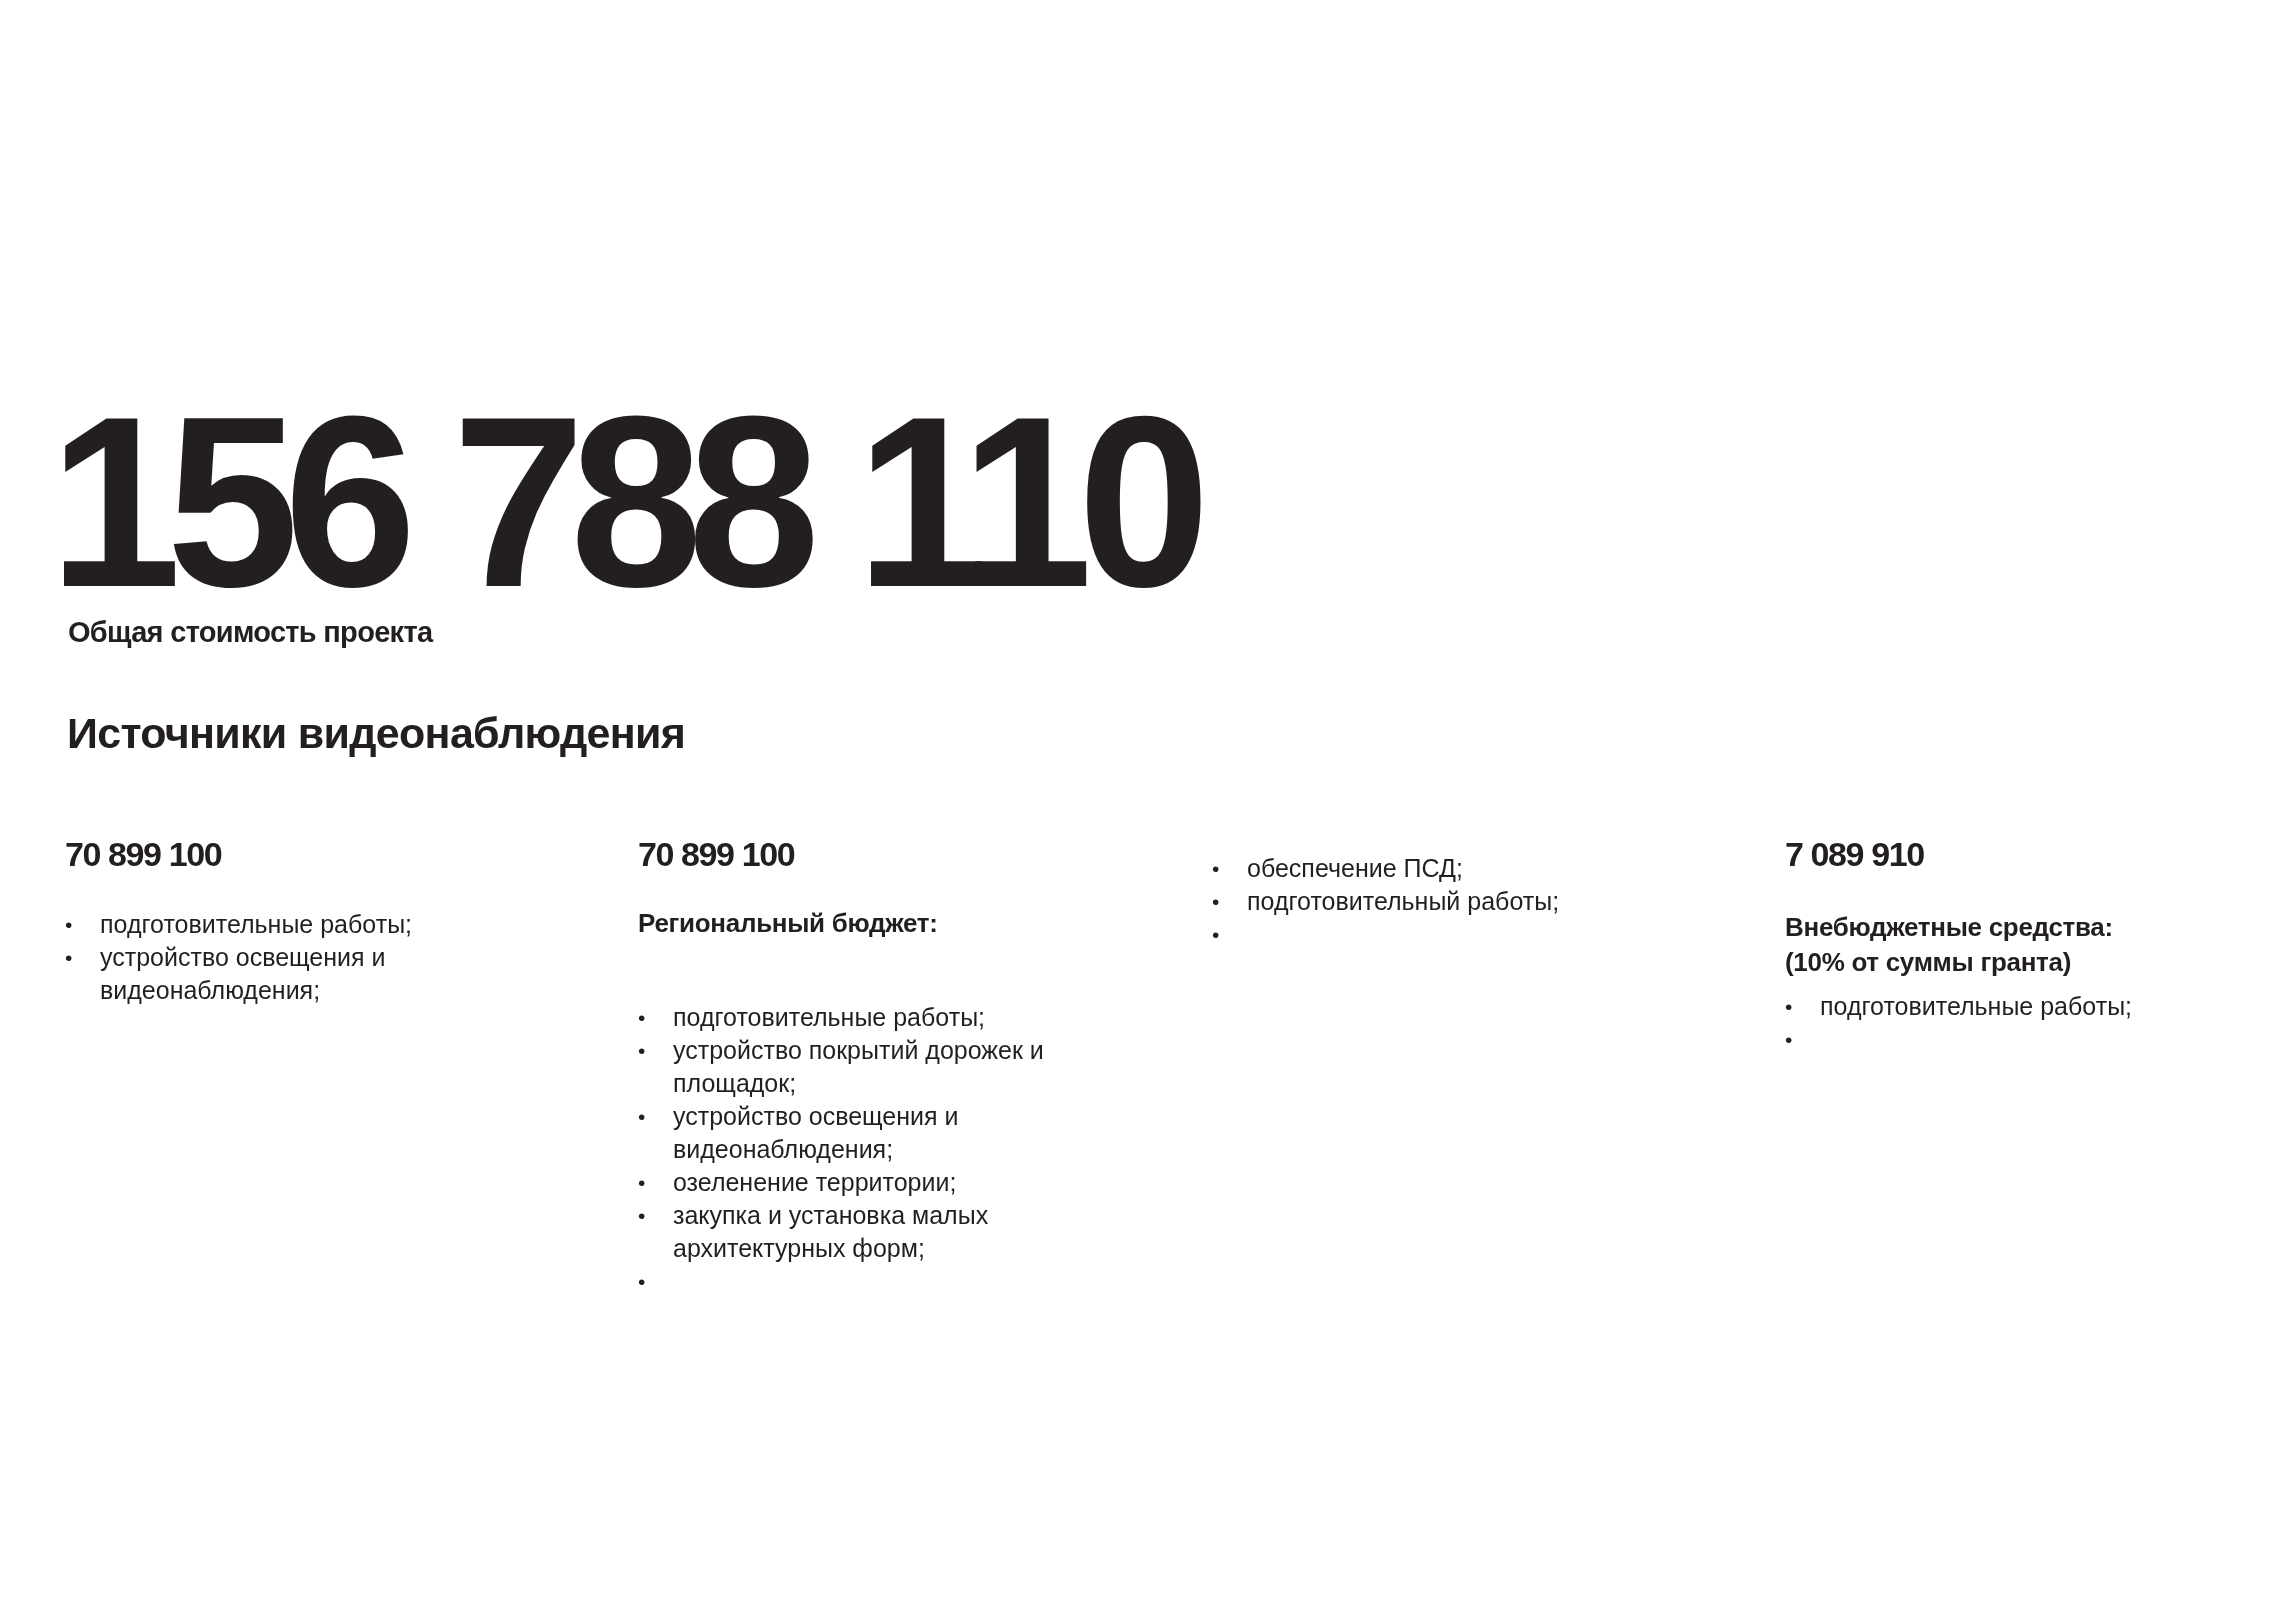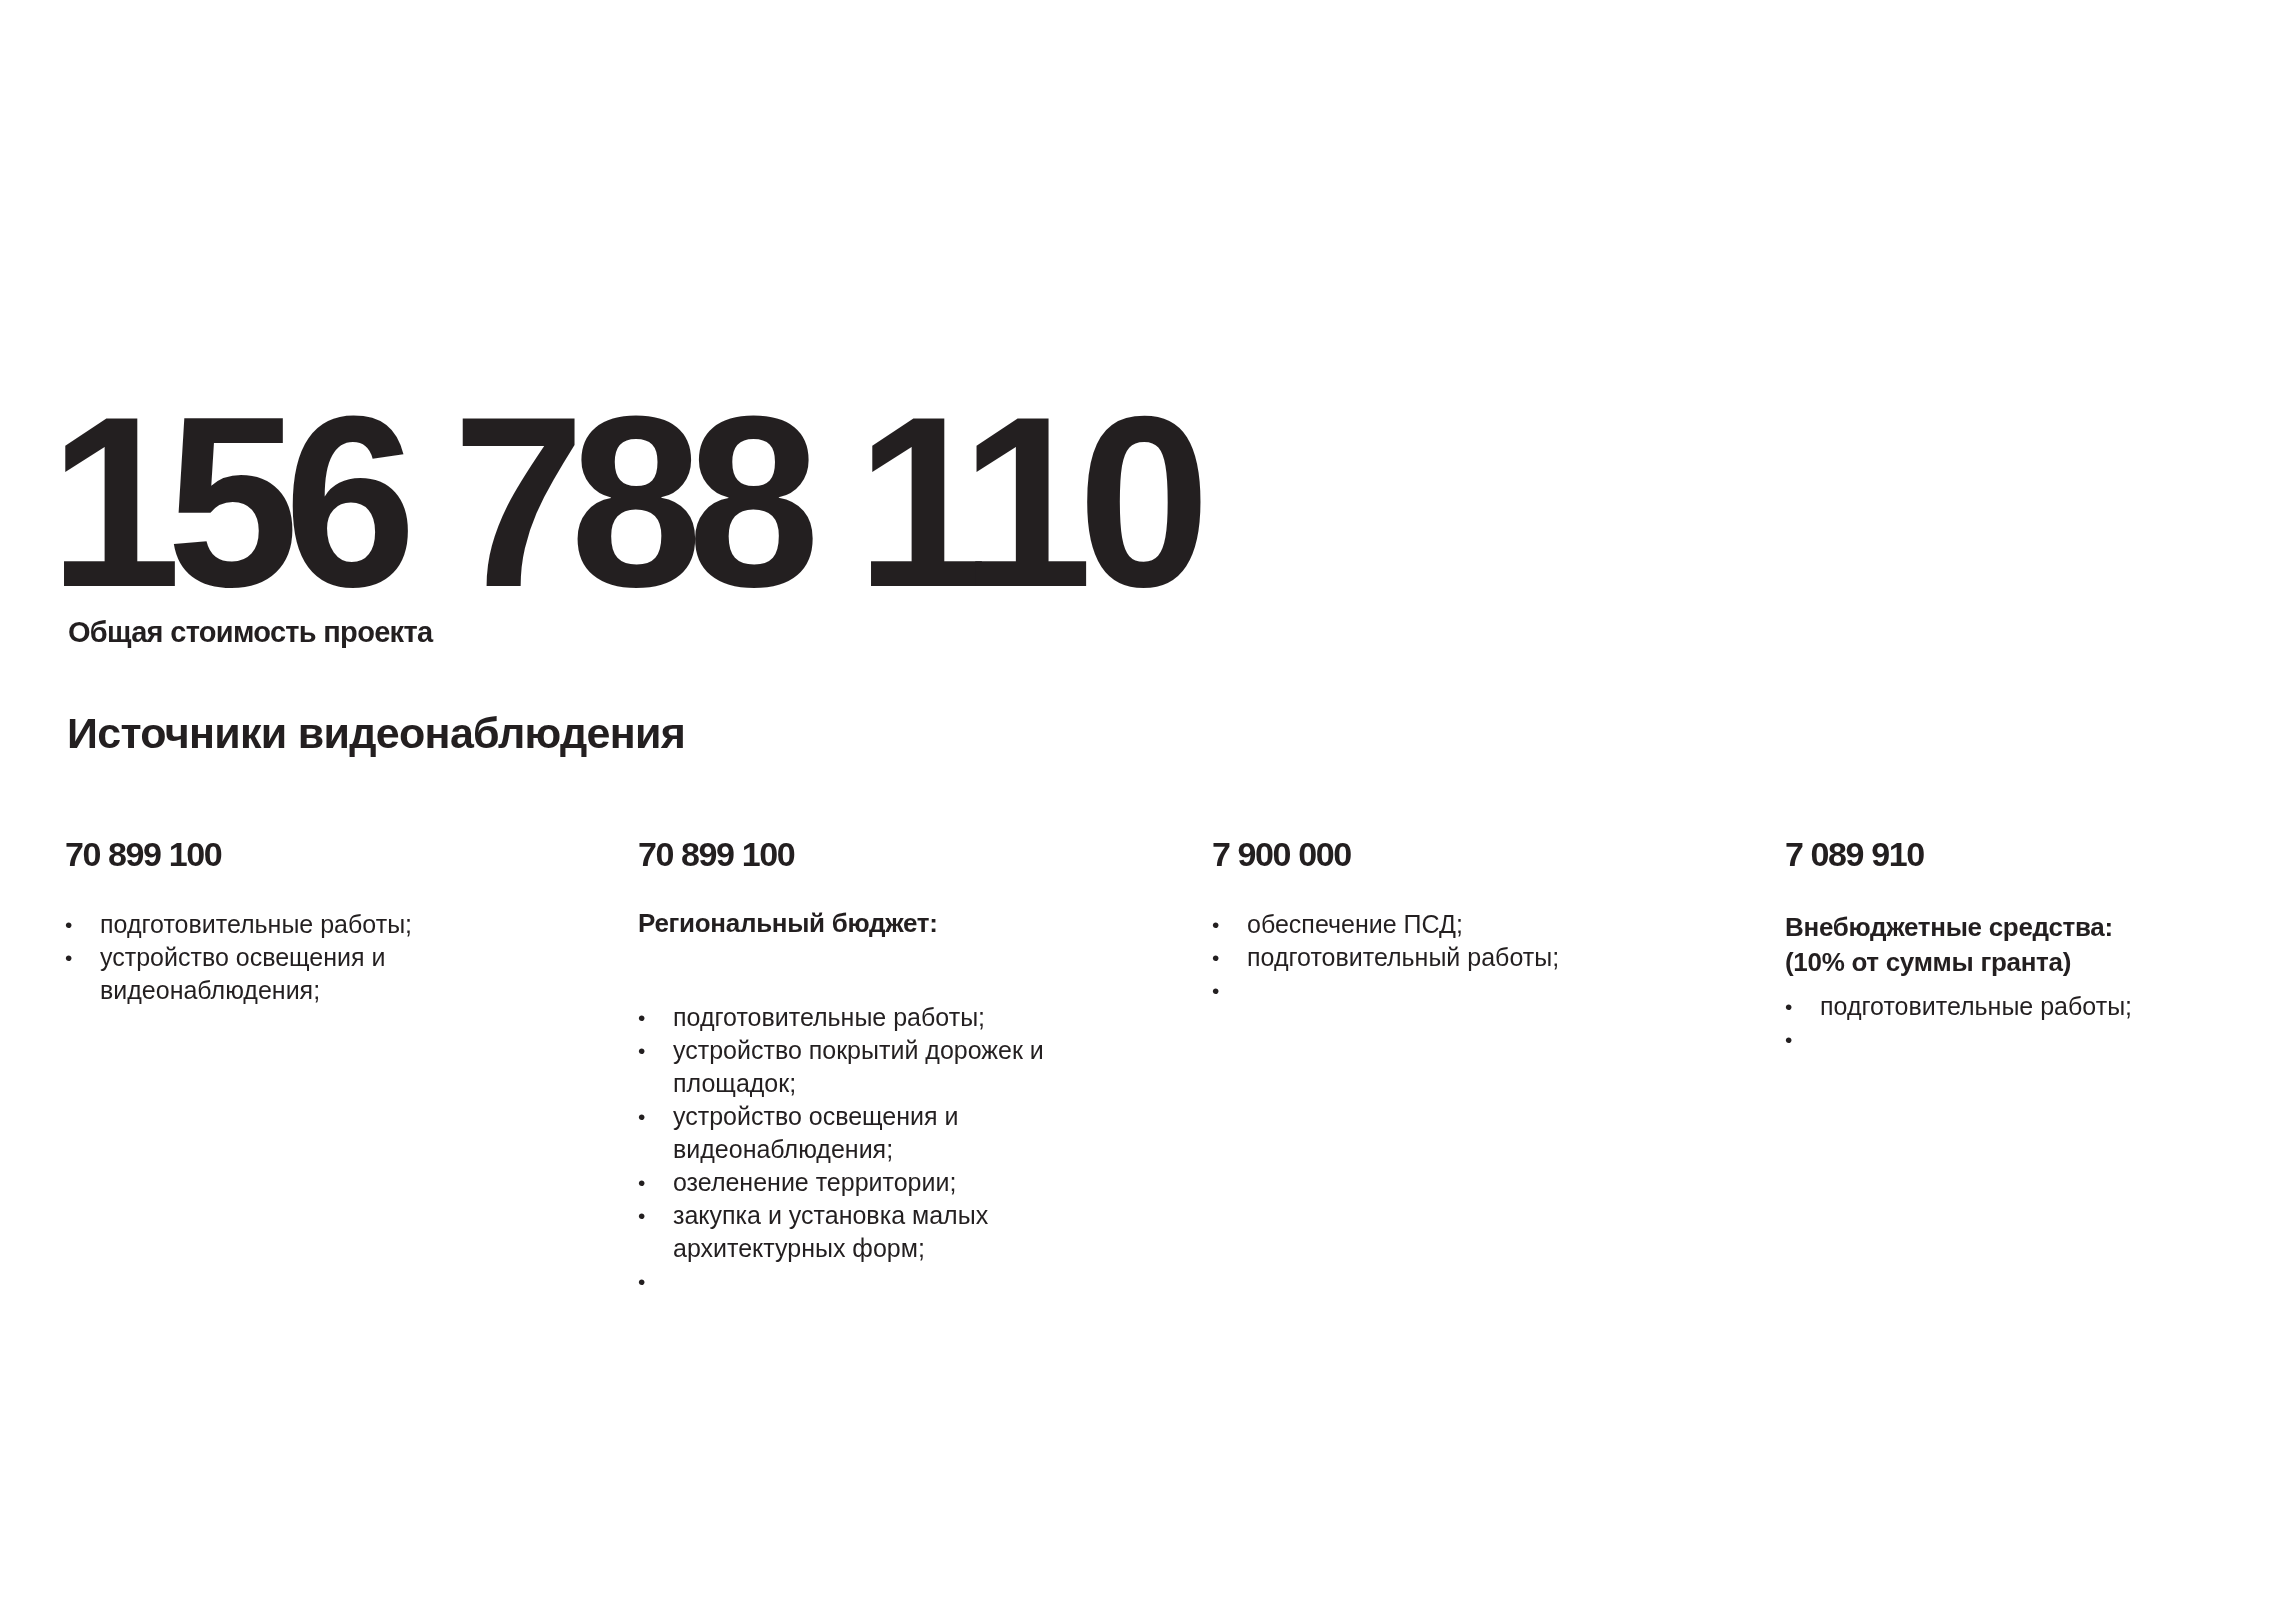--- a/index.html
+++ b/index.html
@@ -67,21 +67,20 @@
     <li><span class="bullet">•</span><span>подготовительные работы;</span></li>
     <li style="max-width:402px"><span class="bullet">•</span><span>устройство покрытий дорожек и площадок;</span></li>
     <li style="max-width:319px"><span class="bullet">•</span><span>устройство освещения и видеонаблюдения;</span></li>
     <li><span class="bullet">•</span><span>озеленение территории;</span></li>
     <li style="max-width:361px"><span class="bullet">•</span><span>закупка и установка малых архитектурных форм;</span></li>
     <li style="max-width:444px"><span class="bullet">•</span></li>
   </ul>
 </div>
 
 <div class="column col-2">
-  <div class="amount">7 900 000</div>
   <ul class="items">
     <li><span class="bullet">•</span><span>обеспечение ПСД;</span></li>
     <li><span class="bullet">•</span><span>подготовительный работы;</span></li>
     <li style="max-width:402px"><span class="bullet">•</span></li>
   </ul>
 </div>
 
 <div class="column col-3">
   <div class="amount">7 089 910</div>
   <div class="source-label">

